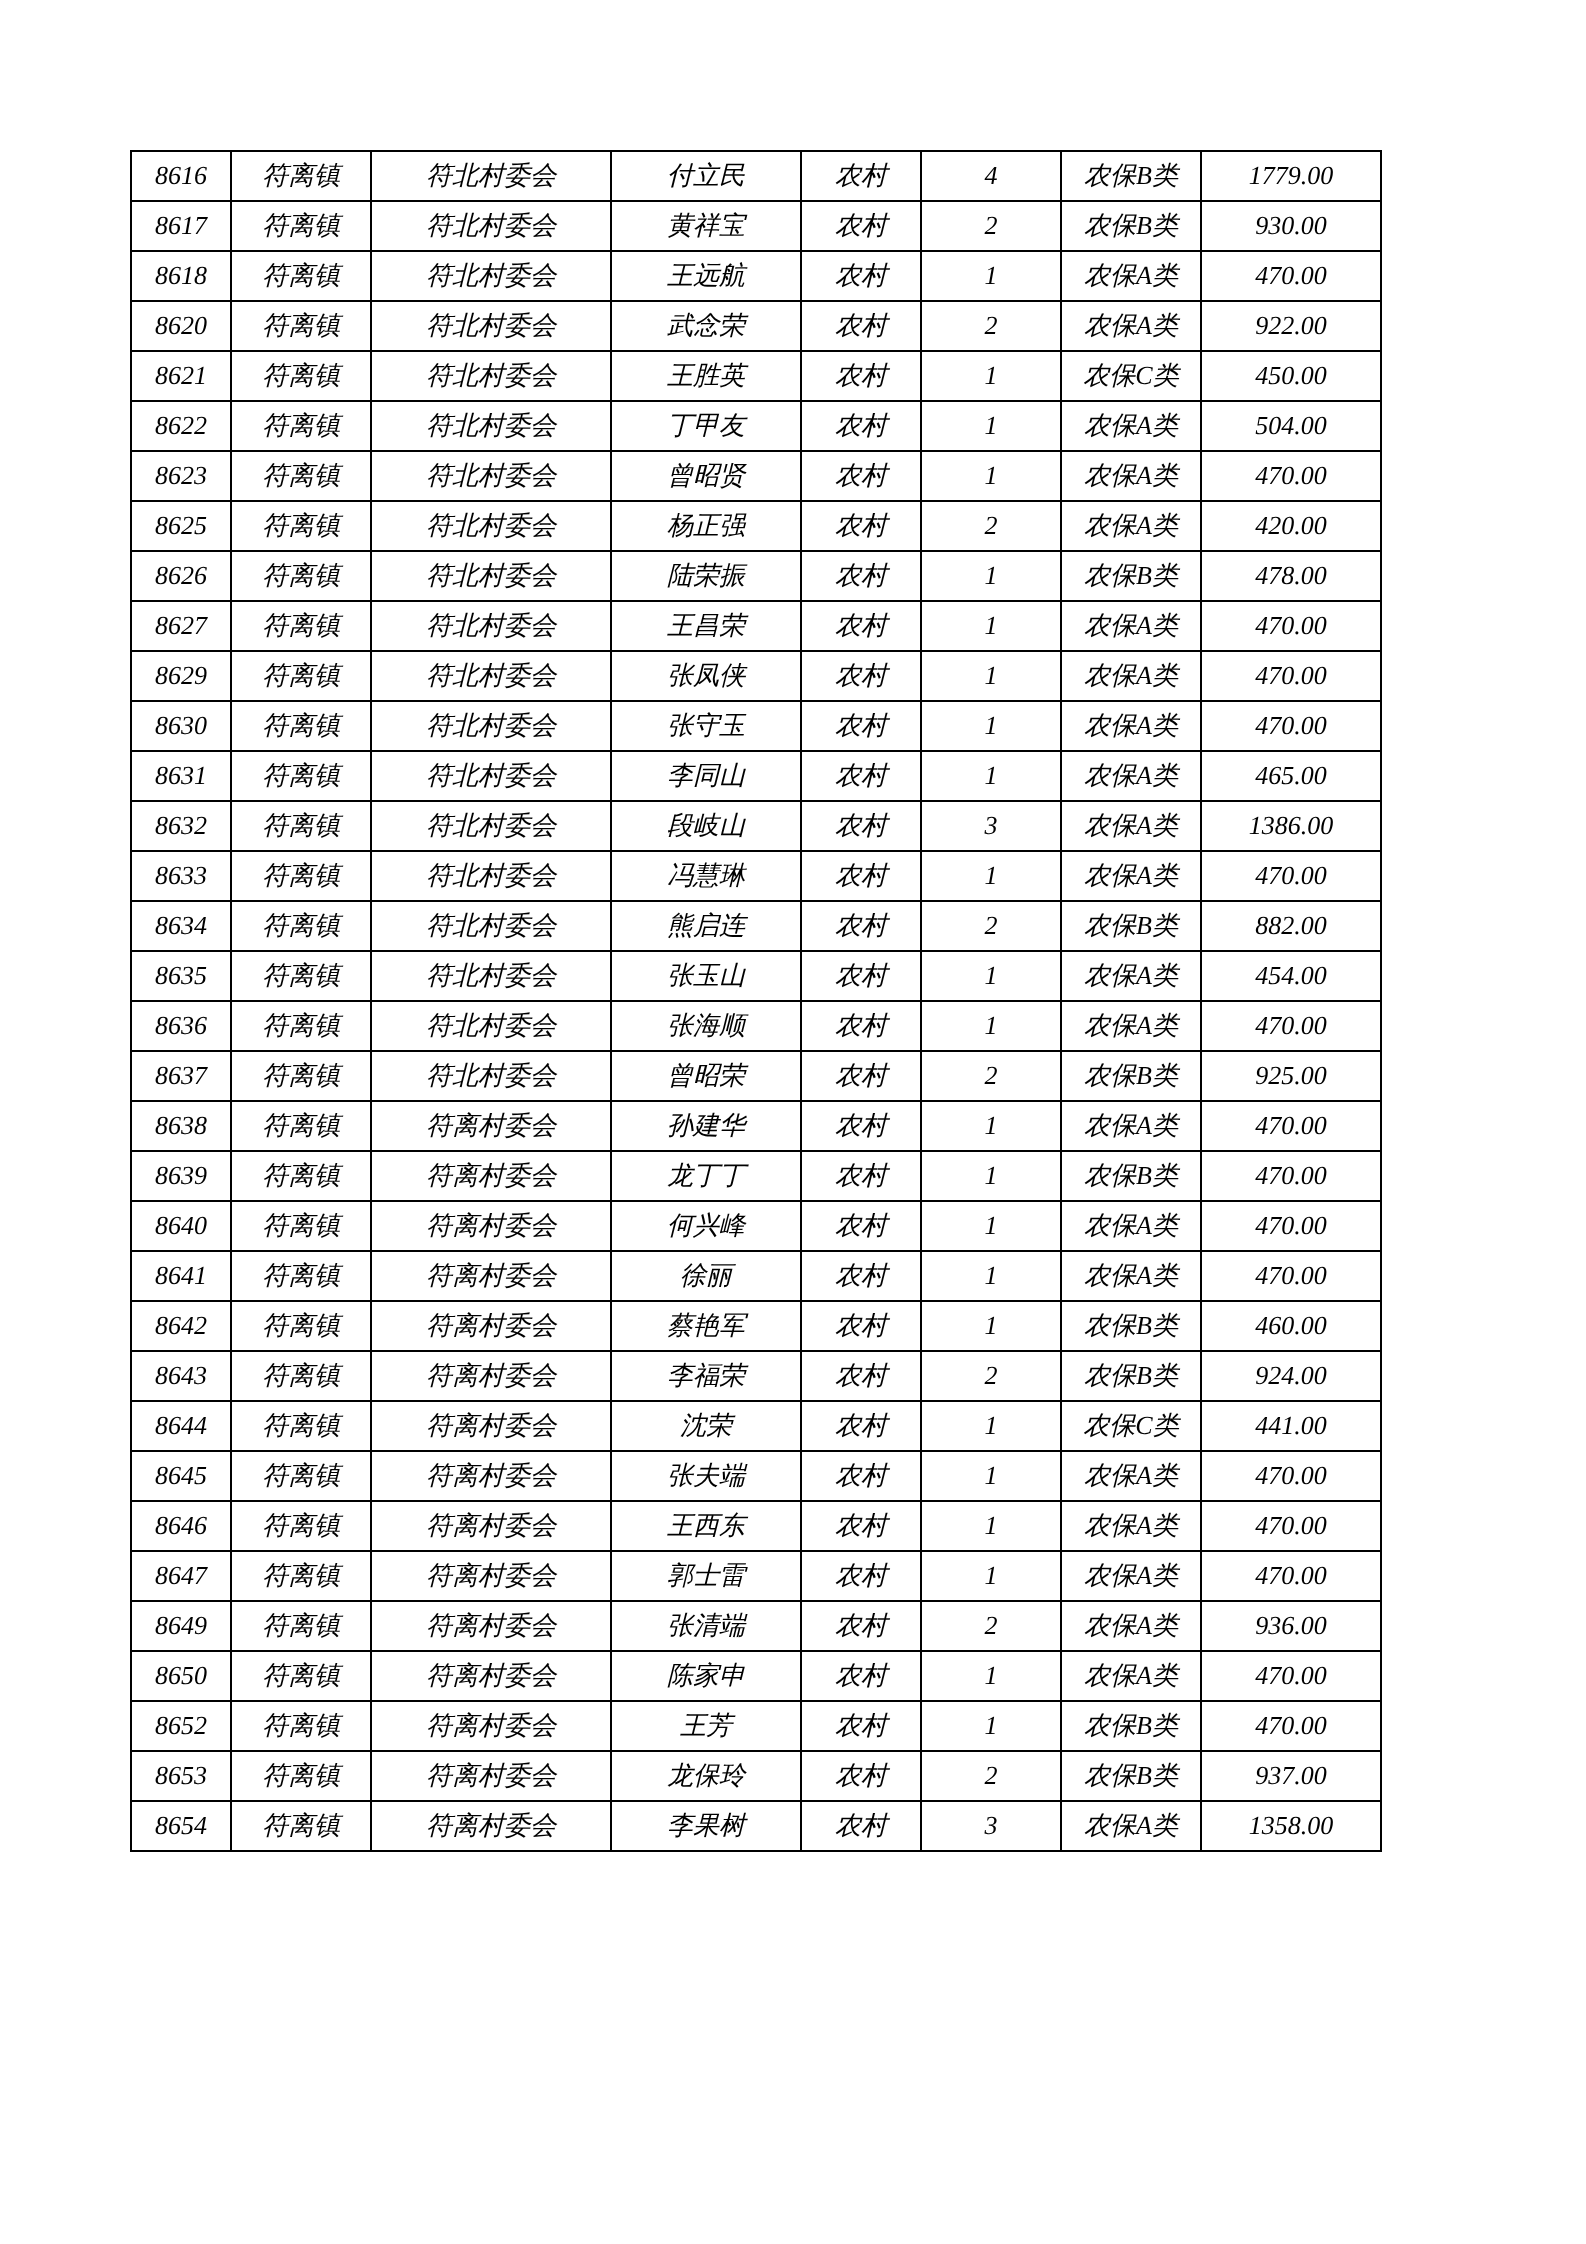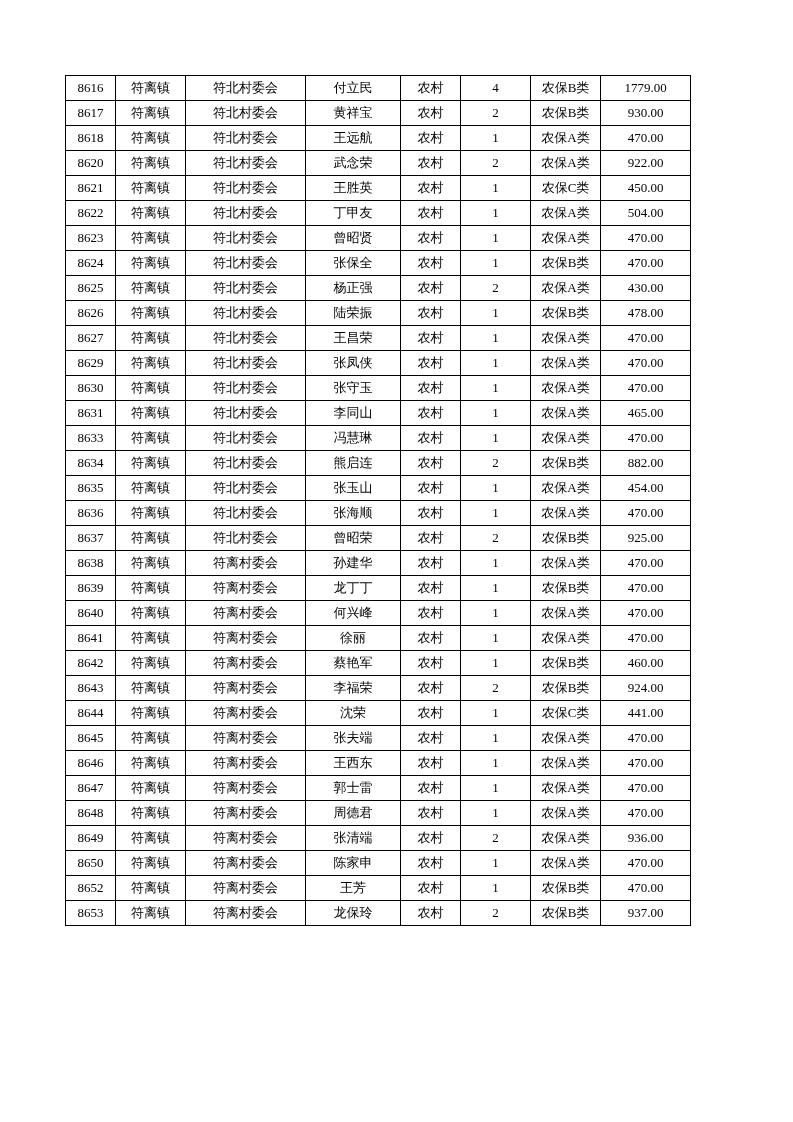--- a/index.html
+++ b/index.html
@@ -12,20 +12,21 @@
     height: 1122px;
     font-family: "Liberation Serif", "DejaVu Serif", serif;
     color: #000000;
   }
   .page {
     position: relative;
     width: 793px;
     height: 1122px;
     background: #ffffff;
     overflow: hidden;
+    font-style: italic;
   }
   table.roster {
     position: absolute;
     left: 65px;
     top: 75px;
     border-collapse: collapse;
     table-layout: fixed;
   }
   table.roster td {
     border: 1px solid #000000;
@@ -126,38 +127,28 @@
           <td>8623</td>
           <td>符离镇</td>
           <td>符北村委会</td>
           <td>曾昭贤</td>
           <td>农村</td>
           <td>1</td>
           <td>农保A类</td>
           <td>470.00</td>
         </tr>
         <tr>
-          <td>8624</td>
-          <td>符离镇</td>
-          <td>符北村委会</td>
-          <td>张保全</td>
-          <td>农村</td>
-          <td>1</td>
-          <td>农保B类</td>
-          <td>470.00</td>
-        </tr>
-        <tr>
           <td>8625</td>
           <td>符离镇</td>
           <td>符北村委会</td>
           <td>杨正强</td>
           <td>农村</td>
           <td>2</td>
           <td>农保A类</td>
-          <td>430.00</td>
+          <td>420.00</td>
         </tr>
         <tr>
           <td>8626</td>
           <td>符离镇</td>
           <td>符北村委会</td>
           <td>陆荣振</td>
           <td>农村</td>
           <td>1</td>
           <td>农保B类</td>
           <td>478.00</td>
@@ -194,20 +185,30 @@
         </tr>
         <tr>
           <td>8631</td>
           <td>符离镇</td>
           <td>符北村委会</td>
           <td>李同山</td>
           <td>农村</td>
           <td>1</td>
           <td>农保A类</td>
           <td>465.00</td>
+        </tr>
+        <tr>
+          <td>8632</td>
+          <td>符离镇</td>
+          <td>符北村委会</td>
+          <td>段岐山</td>
+          <td>农村</td>
+          <td>3</td>
+          <td>农保A类</td>
+          <td>1386.00</td>
         </tr>
         <tr>
           <td>8633</td>
           <td>符离镇</td>
           <td>符北村委会</td>
           <td>冯慧琳</td>
           <td>农村</td>
           <td>1</td>
           <td>农保A类</td>
           <td>470.00</td>
@@ -346,30 +347,20 @@
           <td>8647</td>
           <td>符离镇</td>
           <td>符离村委会</td>
           <td>郭士雷</td>
           <td>农村</td>
           <td>1</td>
           <td>农保A类</td>
           <td>470.00</td>
         </tr>
         <tr>
-          <td>8648</td>
-          <td>符离镇</td>
-          <td>符离村委会</td>
-          <td>周德君</td>
-          <td>农村</td>
-          <td>1</td>
-          <td>农保A类</td>
-          <td>470.00</td>
-        </tr>
-        <tr>
           <td>8649</td>
           <td>符离镇</td>
           <td>符离村委会</td>
           <td>张清端</td>
           <td>农村</td>
           <td>2</td>
           <td>农保A类</td>
           <td>936.00</td>
         </tr>
         <tr>
@@ -394,16 +385,26 @@
         </tr>
         <tr>
           <td>8653</td>
           <td>符离镇</td>
           <td>符离村委会</td>
           <td>龙保玲</td>
           <td>农村</td>
           <td>2</td>
           <td>农保B类</td>
           <td>937.00</td>
+        </tr>
+        <tr>
+          <td>8654</td>
+          <td>符离镇</td>
+          <td>符离村委会</td>
+          <td>李果树</td>
+          <td>农村</td>
+          <td>3</td>
+          <td>农保A类</td>
+          <td>1358.00</td>
         </tr>
       </tbody>
   </table>
 </div>
 
 </body></html>

